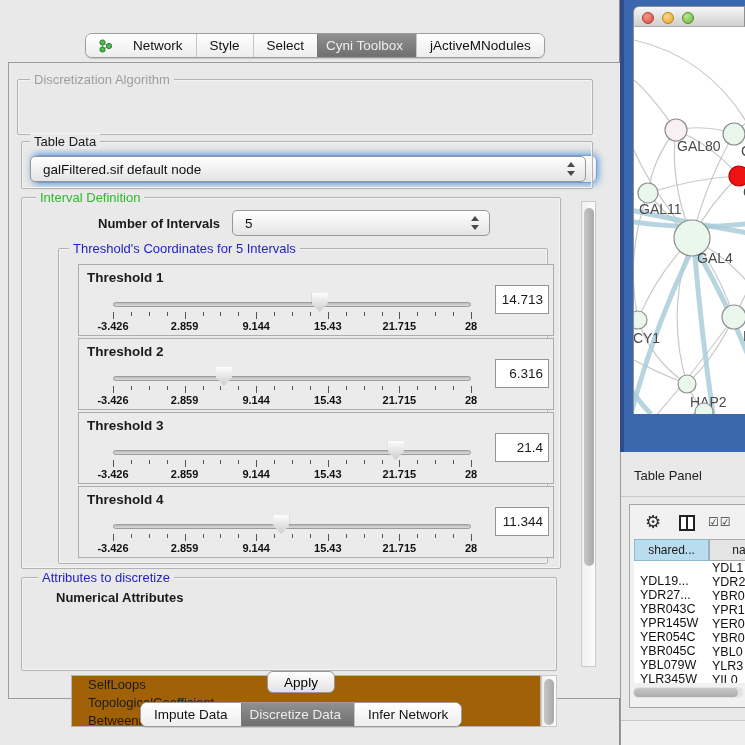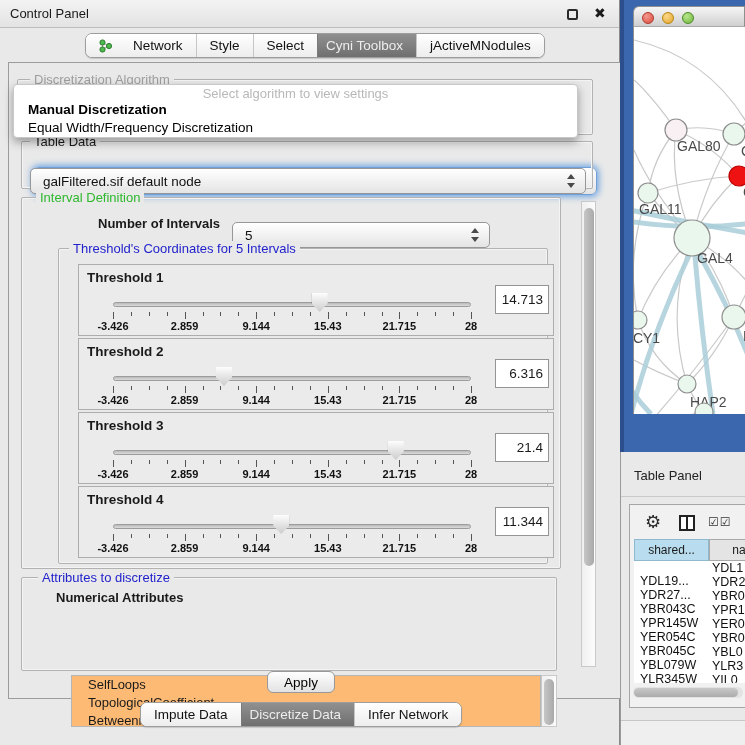--- a/index.html
+++ b/index.html
@@ -27,21 +27,21 @@
 
   #main-panel { position:absolute; left:8px; top:62px; width:704px; height:637px;
                 border:1px solid #9c9c9c; background:#e9e9e9; }
 
   .group { position:absolute; border:1px solid #b2b2b2; border-radius:2px; box-shadow:inset 0 0 0 1px #f4f4f4; }
   .group-label { position:absolute; padding:0 4px; background:#e9e9e9; font-size:13px; white-space:nowrap; }
   .lbl-green { color:#2eb82e; } .lbl-blue { color:#2222cc; } .lbl-dim { color:#9e9e9e; }
 
   .combo { position:absolute; height:26px; border:1px solid #979797; border-radius:5px;
            background:linear-gradient(#ffffff,#e4e4e4); display:flex; align-items:center;
-           padding-left:12px; font-size:13.5px; color:#111;margin-top:12px; }
+           padding-left:12px; font-size:13.5px; color:#111; }
   .stepper { position:absolute; right:9px; top:50%; transform:translateY(-50%); width:9px; height:14px; }
   .stepper:before, .stepper:after { content:""; position:absolute; left:0; border-left:4.5px solid transparent; border-right:4.5px solid transparent; }
   .stepper:before { top:0; border-bottom:5px solid #4a4a4a; }
   .stepper:after  { bottom:0; border-top:5px solid #4a4a4a; }
 
   #algo-combo { left:24px; top:92px; width:564px; height:28px; border:1px solid #6f9fd8;
                 box-shadow:0 0 6px 2px rgba(95,155,225,.85); border-radius:6px; }
 
   #algo-popup { position:absolute; left:13px; top:84px; width:565px; height:54px; background:#ffffff;
                 border:1px solid #c8c8c8; border-radius:4px; box-shadow:0 4px 10px rgba(0,0,0,.35); z-index:10; }
@@ -63,21 +63,21 @@
   .tick { position:absolute; width:1px; background:#555; }
   .tick.minor { top:47px; height:4px; } .tick.major { top:47px; height:7px; }
   .tick-lbl { position:absolute; top:55px; width:56px; text-align:center; font-size:11px; font-weight:bold; color:#111; }
   .thr-value { position:absolute; left:416px; top:20px; width:54px; height:29px; background:#ffffff;
                border:1px solid #949494; font-size:13.5px; text-align:right; padding:6px 5px 0 0; }
 
   
   .vtrack { position:absolute; background:linear-gradient(to right,#f0f0f0,#fcfcfc); border:1px solid #c9c9c9; }
   .vthumb { position:absolute; border-radius:6px; background:linear-gradient(to right,#c6c6c6,#a9a9a9); }
 
-  #attr-list { position:absolute; left:62px; top:612px; width:470px; height:52px; background:#fdba74;
+  #attr-list { position:absolute; left:62px; top:612px; width:470px; height:52px; background:#a16207;
                border:1px solid #b5b5b5; overflow:hidden; }
   .attr-item { padding-left:16px; line-height:18px; font-size:13px; white-space:nowrap; }
 
   .btn { position:absolute; border:1px solid #989898; border-radius:6px;
          background:linear-gradient(#ffffff,#e2e2e2); font-size:13.5px; text-align:center; }
 
   
   #desktop { position:absolute; left:620px; top:0; width:125px; height:452px; background:#3a67ad;
              border-left:4px solid #2c4e8c; }
   #net-window-title { position:absolute; left:633px; top:6px; width:112px; height:21px;
@@ -109,25 +109,20 @@
   #tp-hscroll-thumb { position:absolute; left:1px; top:1px; width:104px; height:9px; border-radius:5px;
                       background:linear-gradient(#c9c9c9,#ababab); }
   #tp-bottom-strip { position:absolute; left:0; top:268px; width:125px; height:25px; background:#efefef;
                      border-top:1px solid #c6c6c6; }
 </style>
 </head>
 <body>
 
 <div id="control-panel">
 
-  <div id="cp-titlebar">
-    <span id="cp-title">Control Panel</span>
-    <div id="cp-float"></div>
-    <div id="cp-close">✖</div>
-  </div>
 
   <div id="top-tabs" class="seg">
       <div class="seg-item">
         <svg width="13" height="14" viewBox="0 0 13 14">
           <line x1="3.5" y1="3.5" x2="10" y2="7" stroke="#999"></line>
           <line x1="3.5" y1="10.5" x2="10" y2="7" stroke="#999"></line>
           <line x1="3.5" y1="3.5" x2="3.5" y2="10.5" stroke="#999"></line>
           <circle cx="3.5" cy="3.5" r="2.6" fill="#4db84d" stroke="#2f7d2f"></circle>
           <circle cx="3.5" cy="10.5" r="2.6" fill="#4db84d" stroke="#2f7d2f"></circle>
           <circle cx="10" cy="7" r="2.6" fill="#4db84d" stroke="#2f7d2f"></circle>
@@ -326,27 +321,20 @@
         <div class="attr-item">TopologicalCoefficient</div>
         <div class="attr-item">BetweennessCentrality</div>
       </div>
     <div class="vtrack" style="left:532px;top:612px;width:16px;height:52px;">
       <div class="vthumb" style="left:2px;top:3px;width:10px;height:46px;"></div>
     </div>
 
     <button class="btn" style="left:258px;top:608px;width:68px;height:22px;">Apply</button>
   </div>
 
-  <div id="algo-popup">
-    <div id="algo-placeholder">Select algorithm to view settings</div>
-    <div id="algo-options">
-        <div class="algo-opt hl" style="top: 17px;">Manual Discretization</div>
-        <div class="algo-opt" style="top: 35px;">Equal Width/Frequency Discretization</div>
-      </div>
-  </div>
 
   <div id="bottom-tabs" class="seg">
       <div class="seg-item">
         <span>Impute Data</span>
       </div>
       <div class="seg-item sel">
         <span>Discretize Data</span>
       </div>
       <div class="seg-item">
         <span>Infer Network</span>

